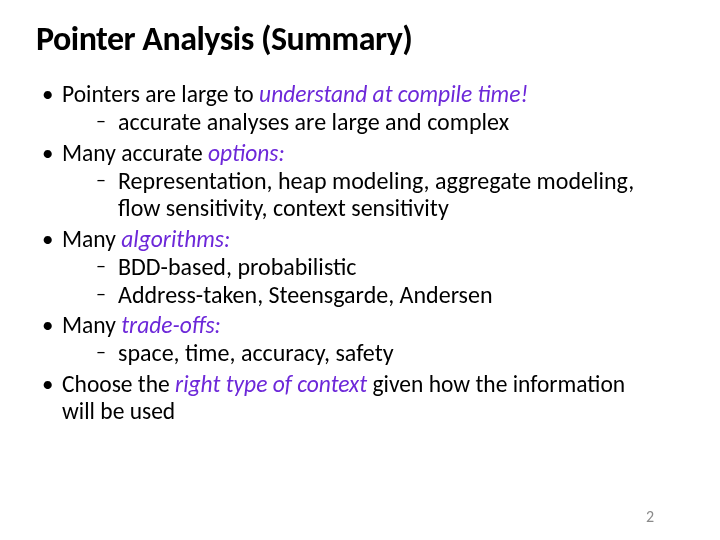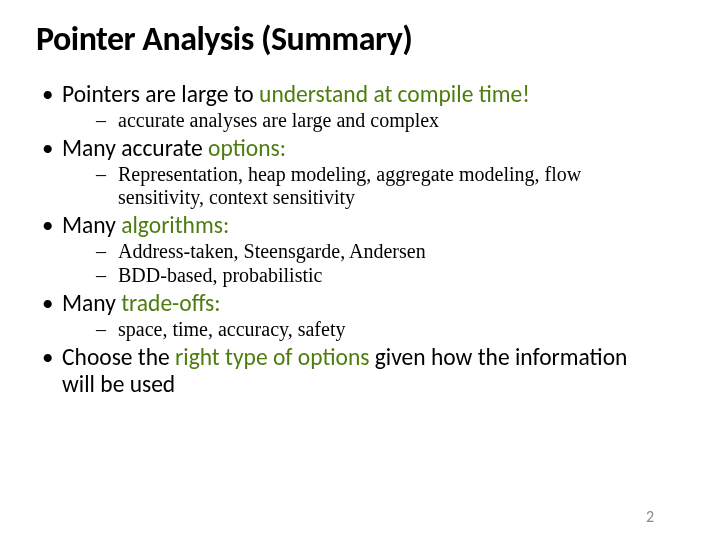--- a/index.html
+++ b/index.html
@@ -3,23 +3,23 @@
 <meta charset="utf-8">
 <style>
   * { margin: 0; padding: 0; box-sizing: border-box; }
   html, body { width: 720px; height: 540px; background: #fff; font-family: Calibri, Arial, sans-serif; color: #000; }
   .slide { width: 676px; height: 540px; position: relative; padding: 18px 36px 0 36px; }
   .title { font-size: 34px; font-weight: 700; letter-spacing: -0.5px; margin-bottom: 22px; }
   ul.lvl1 { list-style: none; padding-left: 0; }
   ul.lvl1 > li { font-size: 23.5px; margin-bottom: 2px; position: relative; padding-left: 26px; line-height: 1.15; }
   ul.lvl1 > li::before { content: "•"; position: absolute; left: 6px; top: 0; font-size: 23px; }
   ul.lvl2 { list-style: none; padding-left: 0; margin-top: 1px; margin-bottom: 4px; }
-  ul.lvl2 > li { font-size: 20px; position: relative; padding-left: 56px; line-height: 1.12; margin-bottom: 1px; font-family: Liberation Serif, serif; }
+  ul.lvl2 > li { font-size: 24px; position: relative; padding-left: 56px; line-height: 1.12; margin-bottom: 1px; }
   ul.lvl2 > li::before { content: "–"; position: absolute; left: 34px; top: 0; font-size: 20px; }
-  .accent { color: #4d7c0f; }
+  .accent { color: #6d28d9; font-style: italic; }
   .pagenum { position: absolute; right: 22px; bottom: 14px; font-size: 16px; color: #8a8a8a; }
 </style>
 </head>
 <body>
 
 <div class="slide">
   <h1 class="title">Pointer Analysis (Summary)</h1>
 
   <ul class="lvl1">
 
@@ -33,32 +33,32 @@
     <li>
       <span>Many accurate </span><span class="accent">options:</span><span></span>
       <ul class="lvl2">
         <li>Representation, heap modeling, aggregate modeling, flow sensitivity, context sensitivity</li>
       </ul>
     </li>
 
     <li>
       <span>Many </span><span class="accent">algorithms:</span><span></span>
       <ul class="lvl2">
+        <li>BDD-based, probabilistic</li>
         <li>Address-taken, Steensgarde, Andersen</li>
-        <li>BDD-based, probabilistic</li>
       </ul>
     </li>
 
     <li>
       <span>Many </span><span class="accent">trade-offs:</span><span></span>
       <ul class="lvl2">
         <li>space, time, accuracy, safety</li>
       </ul>
     </li>
 
     <li>
-      <span>Choose the </span><span class="accent">right type of options</span><span> given how the information will be used</span>
+      <span>Choose the </span><span class="accent">right type of context</span><span> given how the information will be used</span>
     </li>
 
   </ul>
 
   <div class="pagenum">2</div>
 </div>
 
 </body></html>

